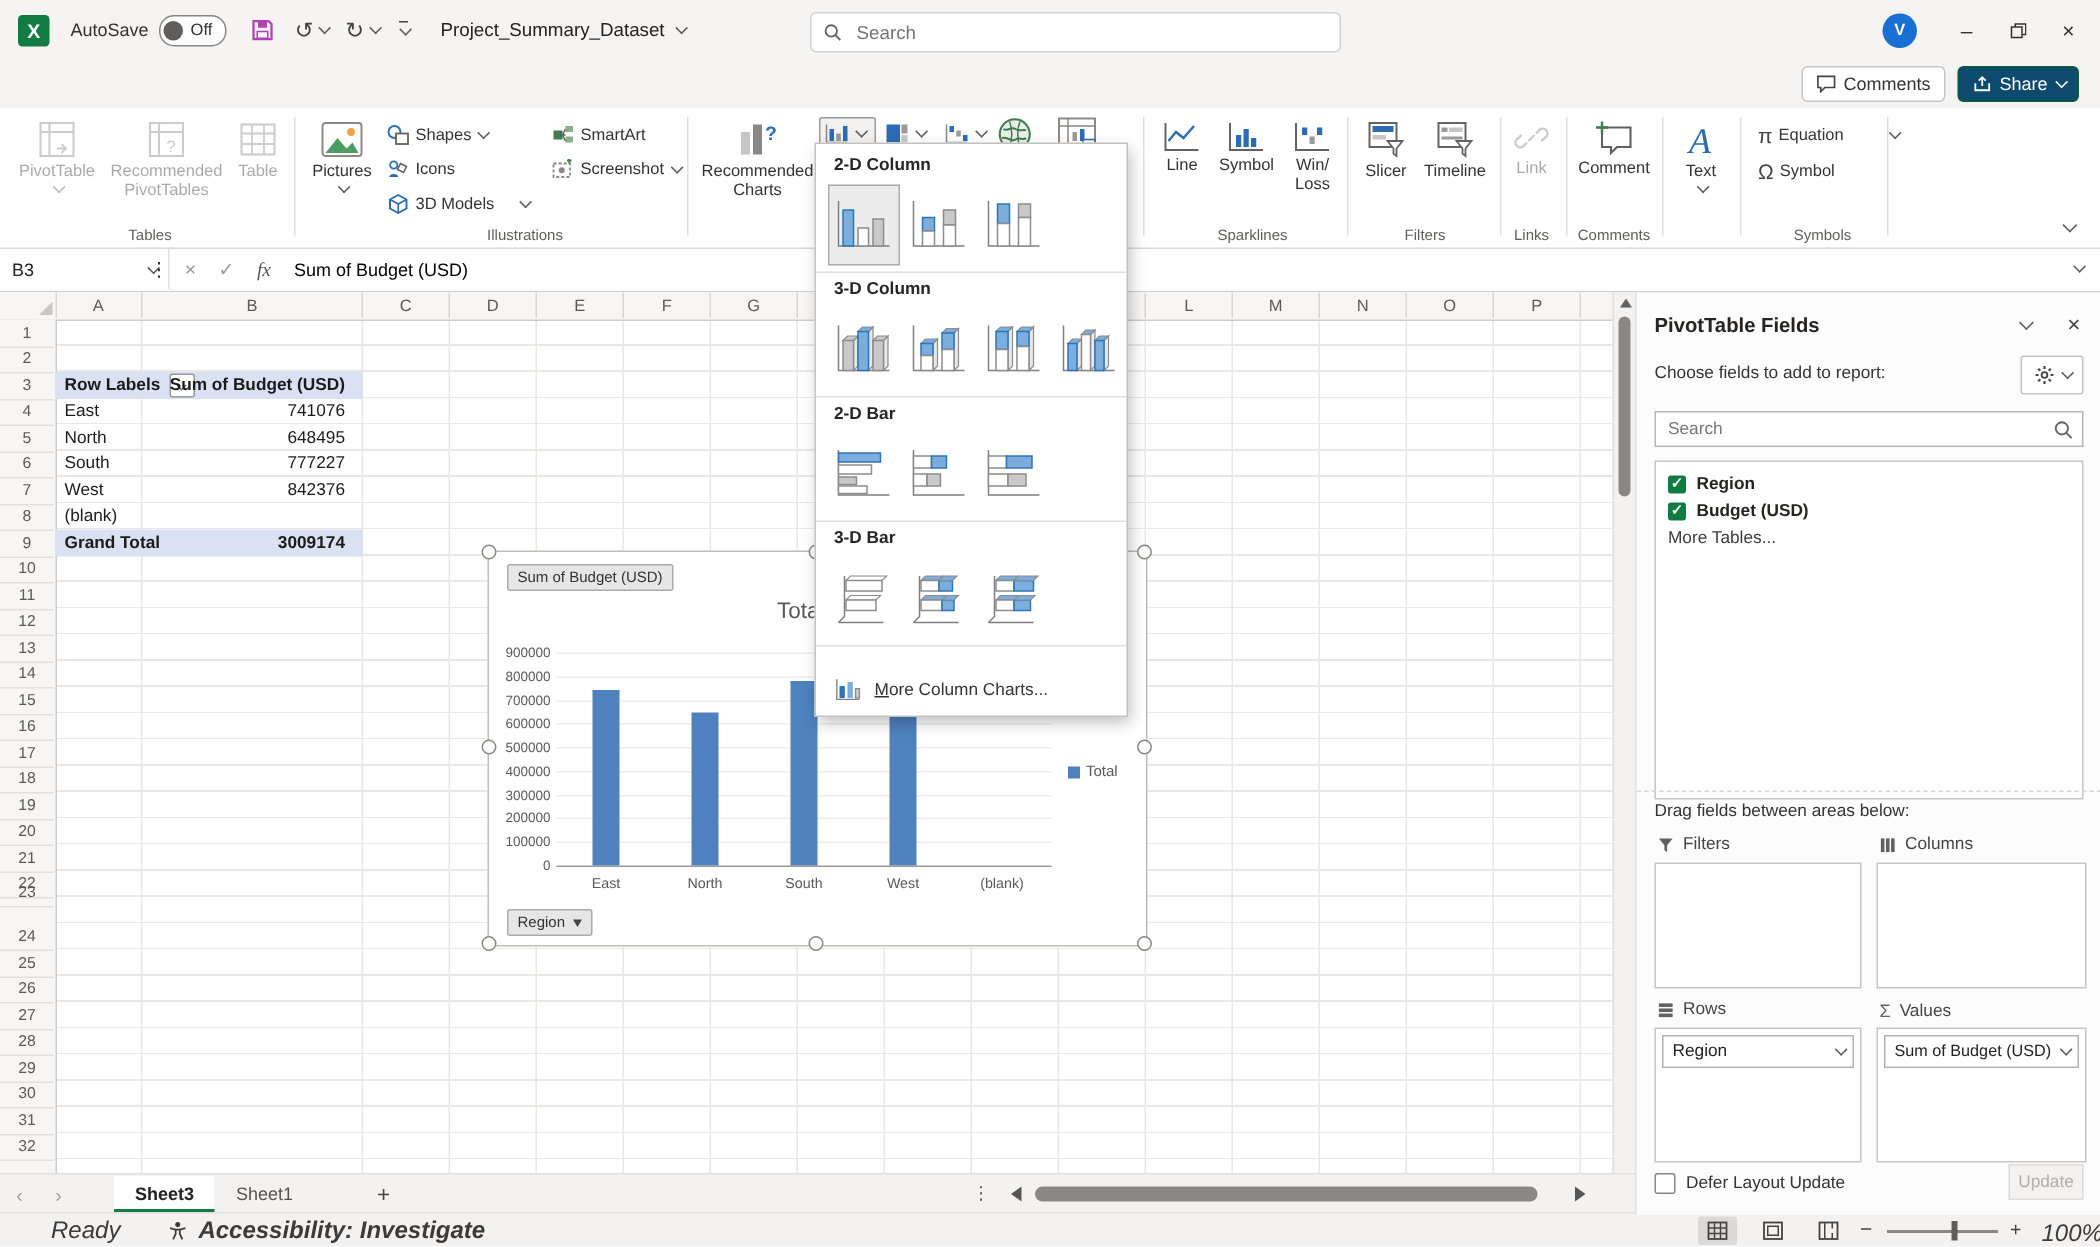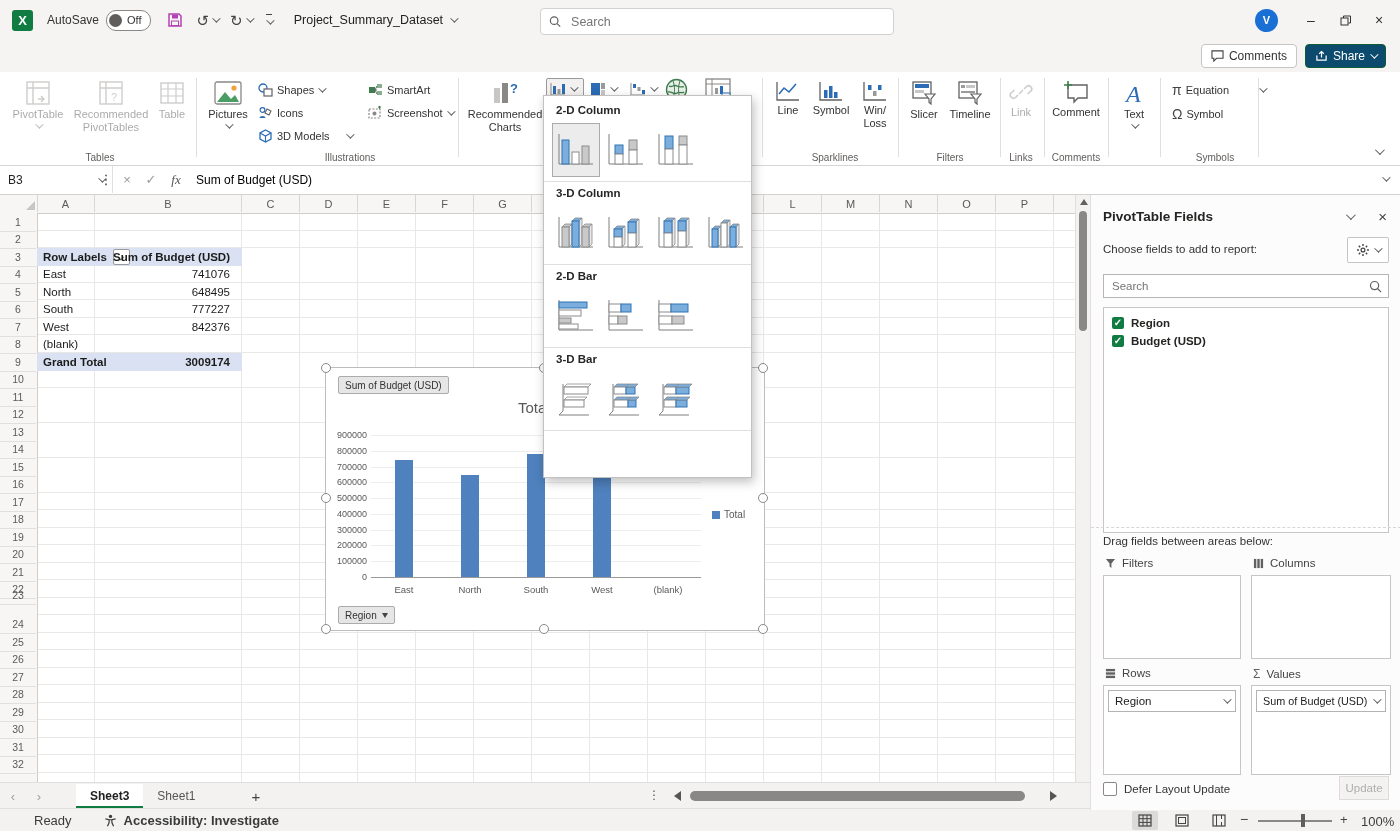--- a/index.html
+++ b/index.html
@@ -98,21 +98,21 @@
   #updatebtn{position:absolute;right:12px;bottom:10px;width:48px;height:22px;background:#f3f2f1;border:1px solid #dedcda;color:#b0aeac;font-size:11.5px;display:flex;align-items:center;justify-content:center;}
   
   #tabbar{left:0;top:782px;width:1090px;height:26px;background:#f3f2f1;border-top:1px solid #e1dfdd;}
   .navarr{color:#a19f9d;font-size:13px;width:26px;text-align:center;}
   .sheettab{height:25px;display:flex;align-items:center;padding:0 14px;font-size:12px;color:#555;position:relative;}
   .sheettab.active{background:#fff;font-weight:bold;color:#222;}
   .sheettab.active::after{content:"";position:absolute;left:0;right:0;bottom:0;height:2.5px;background:#107c41;}
   #hscroll{position:absolute;left:690px;top:8px;width:335px;height:10px;border-radius:5px;background:#8a8886;}
   
   #statusbar{left:0;top:808px;width:1400px;height:23px;background:#f3f2f1;border-top:1px solid #e1dfdd;}
-  .stxt{font-size:13px;color:#3b3b3b;}
+  .stxt{font-size:16px;color:#3b3b3b;font-style:italic;}
   .viewico{width:26px;height:19px;display:flex;align-items:center;justify-content:center;border-radius:2px;}
   .viewico.sel{background:#dcdad8;}
   #zoomtrack{position:absolute;left:1258px;top:11px;width:74px;height:1.5px;background:#8a8886;}
   #zoomthumb{position:absolute;left:1301px;top:5px;width:3.5px;height:13px;background:#605e5c;}
 </style>
 </head>
 <body>
 
 <div id="titlebar" class="abs flex">
   <div style="width:12px"></div>
@@ -743,20 +743,29 @@
         <rect x="8" y="6" width="12" height="7" fill="#fff" stroke="#8c8c8c" stroke-width="1"></rect>
         <rect x="20" y="6" width="13" height="7" fill="#7caedd" stroke="#2e75b6" stroke-width="1"></rect>
         <polygon points="20,6 23,3 36,3 33,6" fill="#7caedd" stroke="#8c8c8c" stroke-width=".8"></polygon>
         <polygon points="8,19 11,16 23,16 20,19" fill="#7caedd" stroke="#8c8c8c" stroke-width=".8"></polygon>
         <rect x="8" y="19" width="12" height="7" fill="#fff" stroke="#8c8c8c" stroke-width="1"></rect>
         <rect x="20" y="19" width="11" height="7" fill="#7caedd" stroke="#2e75b6" stroke-width="1"></rect>
         <polygon points="20,19 23,16 34,16 31,19" fill="#7caedd" stroke="#8c8c8c" stroke-width=".8"></polygon>
       </svg>
     </div>
     <div class="mdivider" style="top: 334px;"></div>
+    <div id="menufoot">
+      <svg width="18" height="16" viewBox="0 0 20 18">
+  <path d="M2 1v15h17" stroke="#7f7f7f" fill="none"></path>
+  <rect x="4" y="6" width="4" height="9" fill="#2e75b6"></rect>
+        <rect x="10" y="3" width="4" height="12" fill="#7caedd"></rect>
+        <rect x="16" y="8" width="3" height="7" fill="#c9c9c9" stroke="#8c8c8c"></rect>
+</svg>
+      <span class="lbl">More Column Charts...</span>
+    </div>
   </div>
 
 <div id="pane" class="abs">
   <div id="panetitle">PivotTable Fields</div>
   <span class="chev" style="position:absolute;right:48px;top:18px"></span>
   <div class="paneico" style="right:14px;top:13px;font-size:15px">×</div>
   <div id="choose">Choose fields to add to report:</div>
   <div id="gearbtn">
     <svg width="14" height="14" viewBox="0 0 16 16">
         <circle cx="8" cy="8" r="2.2" fill="none" stroke="#444" stroke-width="1.4"></circle>
@@ -777,20 +786,21 @@
     <div id="fielditems">
         <div class="fielditem" style="">
           <span class="cbx">✓</span>
           <span>Region</span>
         </div>
         <div class="fielditem" style="">
           <span class="cbx">✓</span>
           <span>Budget (USD)</span>
         </div>
       </div>
+    <div id="moretables">More Tables...</div>
   </div>
   <div id="dragline"></div>
   <div id="draglabel">Drag fields between areas below:</div>
 
   <div class="areahead" style="left:14px;top:362px">
     <svg width="11" height="11" viewBox="0 0 12 12">
         <path d="M1 1h10L7 6v5L5 9.4V6z" fill="#616161"></path>
       </svg>
     <span>Filters</span>
   </div>

